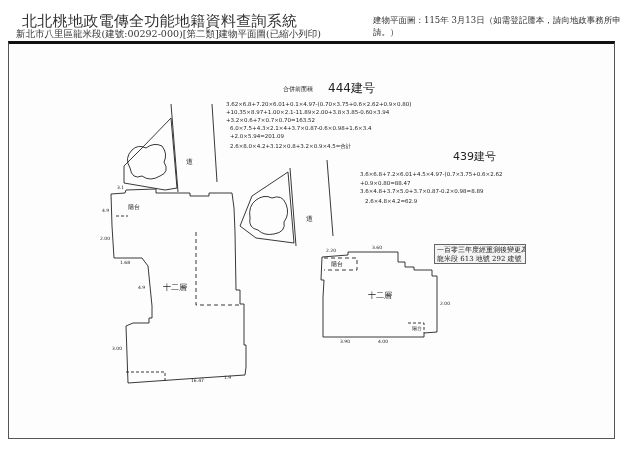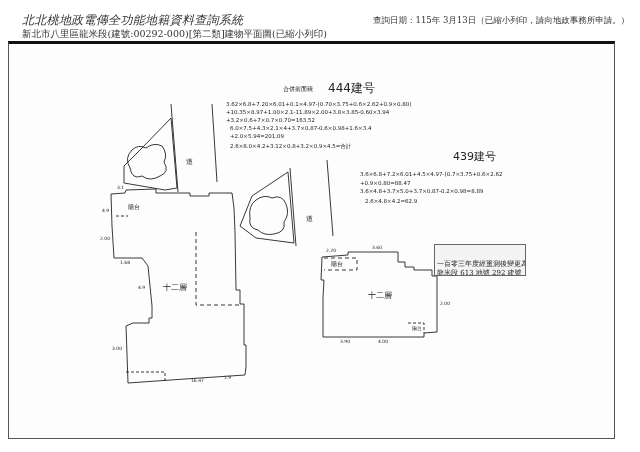--- a/index.html
+++ b/index.html
@@ -1,46 +1,46 @@
 <!DOCTYPE html>
 <html><head>
   <meta charset="utf-8">
   <style>
     html, body { margin: 0; padding: 0; }
     body {
       width: 640px; height: 452px; background: #ffffff; position: relative; overflow: hidden;
       font-family: "DejaVu Serif", "Liberation Serif", serif; color: #222;
     }
     .title {
-      position: absolute; left: 22px; top: 12px; font-size: 12px; color: #333; letter-spacing: 0.3px; font-style: italic;
+      position: absolute; left: 22px; top: 12px; font-size: 15px; color: #333; letter-spacing: 0.3px;
     }
     .subtitle {
-      position: absolute; left: 22px; top: 28px; font-size: 9.5px; color: #333; text-align: right;
+      position: absolute; left: 16px; top: 28px; font-size: 9.5px; color: #333; text-align: right;
     }
     .query-date {
       position: absolute; left: 373px; top: 15px; font-size: 8.5px; color: #333;
     }
     .frame {
       position: absolute; left: 8px; top: 41px; width: 607px; height: 398px;
       border: 1px solid #555; border-top: 3px solid #111; background: #fdfdfd; box-sizing: border-box;
     }
     .plan { position: absolute; left: 0; top: 0; width: 640px; height: 452px; }
     .hand { font-family: "DejaVu Sans", sans-serif; fill: #222; }
     .note-box {
       position: absolute; left: 434px; top: 244px; width: 92px; height: 20px;
       border: 1px solid #666; background: #f4f4f4; font-size: 7px; line-height: 9px;
-      padding: 15px 2px; box-sizing: border-box; color: #222; white-space: nowrap; overflow: hidden;
+      padding: 1px 2px; box-sizing: border-box; color: #222; white-space: nowrap; overflow: hidden;
     }
   </style>
 </head>
 <body>
 
 <div class="title">北北桃地政電傳全功能地籍資料查詢系統</div>
 <div class="subtitle">新北市八里區龍米段(建號:00292-000)[第二類]建物平面圖(已縮小列印)</div>
-<div class="query-date">查詢日期：115年 3月13日（已縮小列印，請向地政事務所申請。）</div>
+<div class="query-date">建物平面圖：115年 3月13日（如需登記謄本，請向地政事務所申請。）</div>
 
 <div class="frame"></div>
 
 <svg class="plan" viewBox="0 0 640 452" xmlns="http://www.w3.org/2000/svg">
   <g stroke="#222" stroke-width="0.9" fill="none">
 
     <path d="M171 118 L177 188 L165 190 L124 183 L124 166 L142 148 Z"></path>
     <path d="M132 150 q6 -6 14 -2 q8 -6 16 -2 q6 8 2 16 q6 10 -4 14 q-10 6 -18 0 q-10 4 -12 -8 q-6 -10 2 -18z"></path>
     <line x1="171" y1="104" x2="178" y2="192"></line>
 

